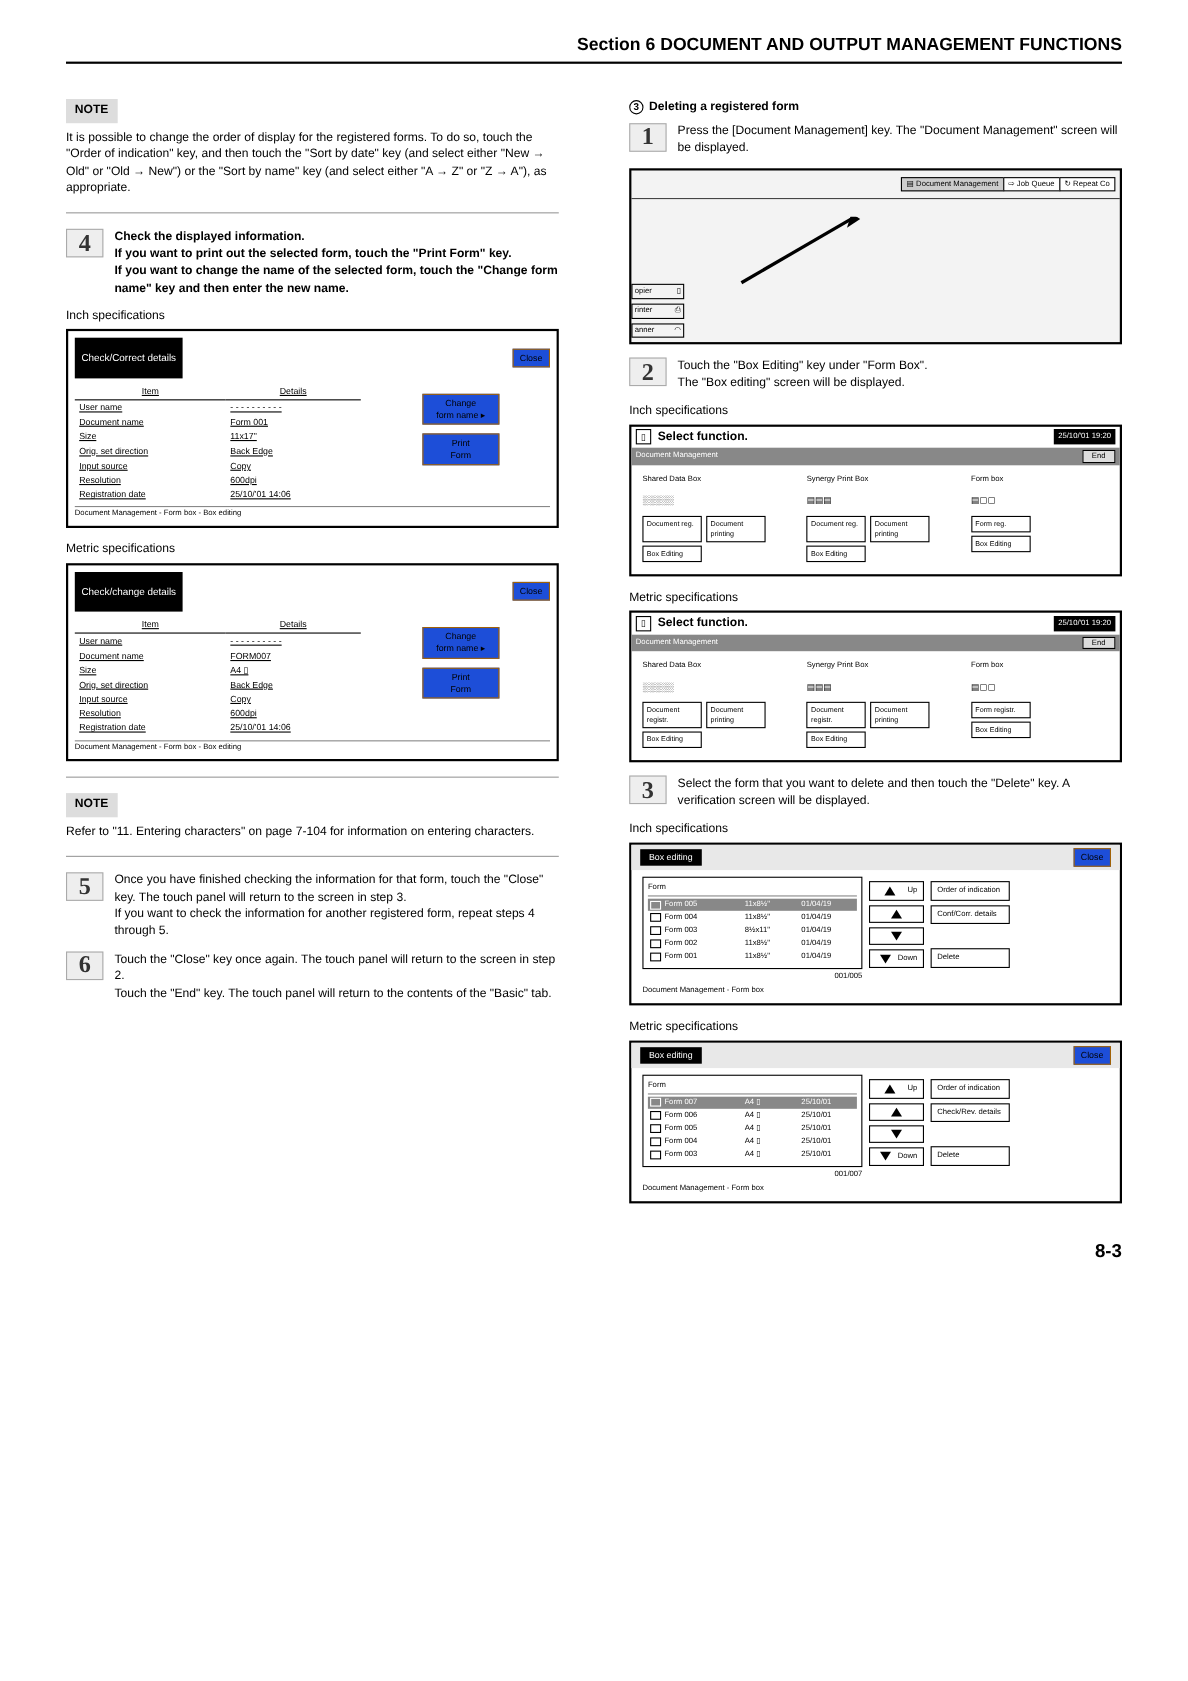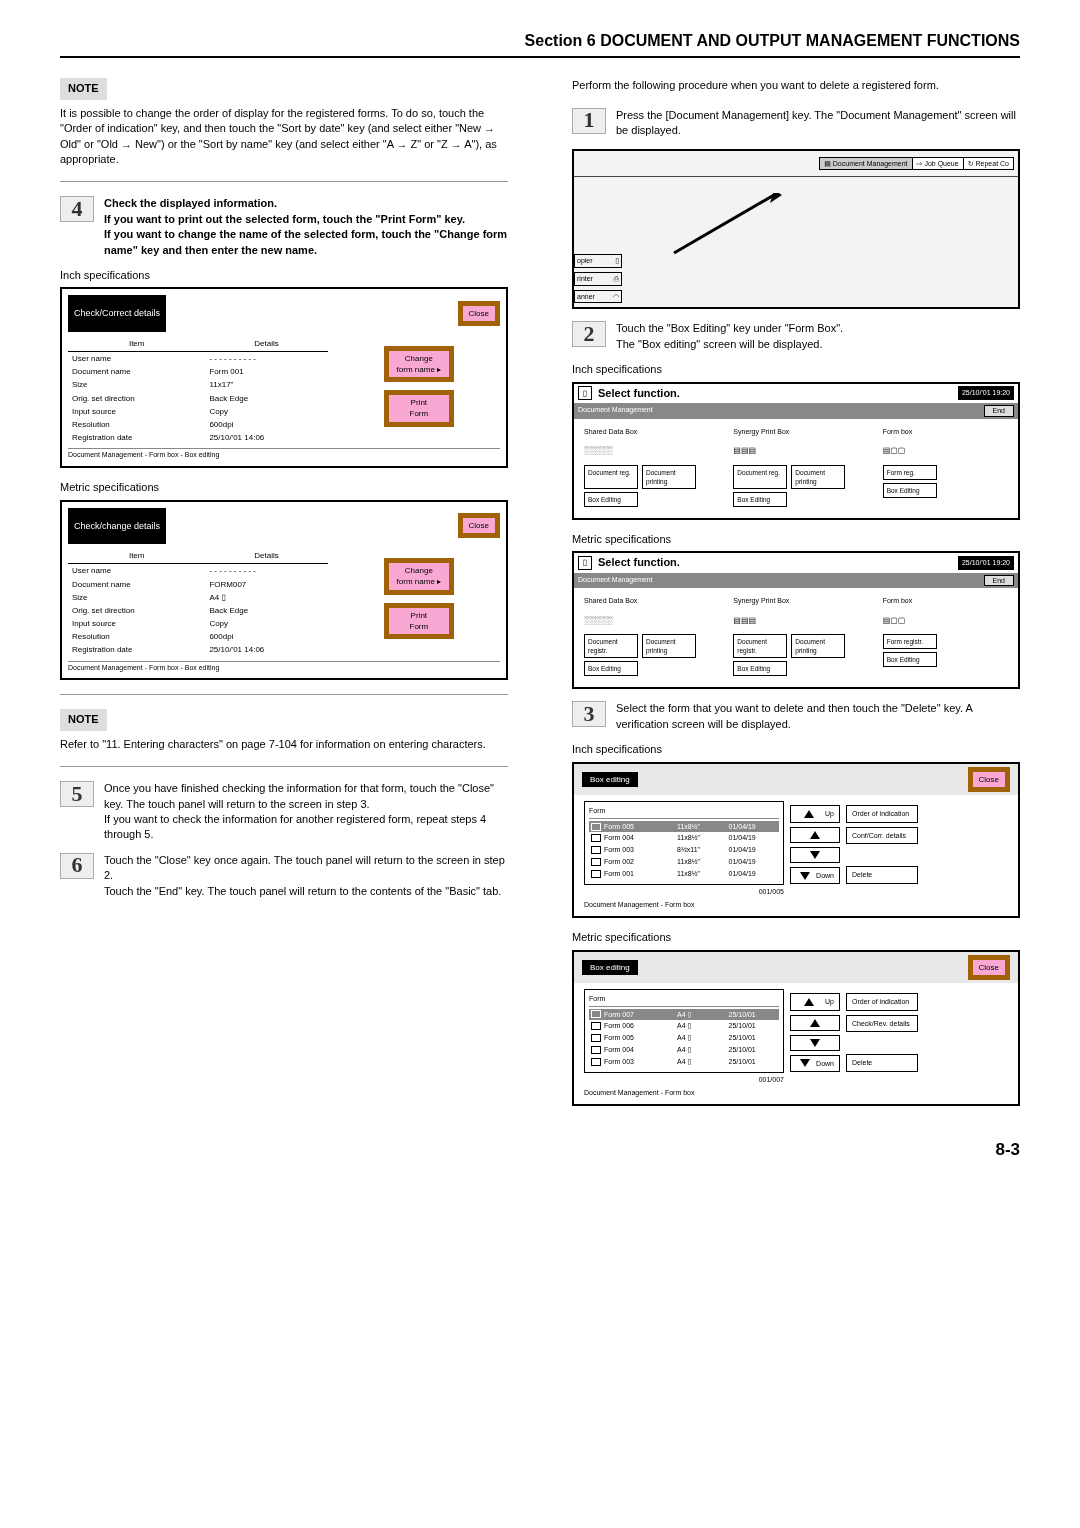--- a/index.html
+++ b/index.html
@@ -1,33 +1,33 @@
 <!DOCTYPE html>
 <html><head>
 <meta charset="utf-8">
 <style>
   * { box-sizing: border-box; margin: 0; padding: 0; }
   body { font-family: Arial, Helvetica, sans-serif; font-size: 11px; color: #000; background: #fff; width: 1080px; margin: 0 auto; padding: 30px 60px 40px; line-height: 1.4; }
-  .section-head { text-align: right; font-weight: bold; font-size: 16px; border-bottom: 2px solid #000; padding-bottom: 4px; margin-bottom: 20px; }
+  .section-head { text-align: right; font-weight: bold; font-size: 16px; border-bottom: 2px solid #000; padding-bottom: 4px; margin-bottom: 32px; }
   .columns { display: flex; gap: 64px; }
   .col { flex: 1; }
   .note-box { background: #ddd; padding: 3px 8px; font-weight: bold; display: inline-block; margin-bottom: 6px; font-size: 11px; }
   .note-text, .body-text { font-size: 11px; margin-bottom: 14px; }
   .hr { border: none; border-top: 1.5px solid #999; margin: 14px 0; }
   .step { display: flex; gap: 10px; margin-bottom: 10px; align-items: flex-start; }
   .step-num-box { width: 34px; height: 26px; border: 1px solid #aaa; background: #eee; display: flex; align-items: center; justify-content: center; font-family: Georgia, 'Times New Roman', serif; font-weight: bold; font-size: 22px; color: #333; flex-shrink: 0; }
   .step-text { flex: 1; font-size: 11px; }
   .caption { font-size: 11px; margin: 8px 0 4px; }
   .panel { border: 2px solid #000; padding: 6px; margin-bottom: 12px; font-size: 8px; position: relative; }
   .panel-title { display: flex; justify-content: space-between; align-items: center; margin-bottom: 4px; }
   .panel-title .title-dark { background: #000; color: #fff; padding: 12px 6px; font-size: 9px; }
-  .btn { border: 5px solid #a16207; padding: 2px 6px; font-size: 8px; display: inline-block; background: #f9a8d4; }
+  .btn { border: 1px solid #a16207; padding: 2px 6px; font-size: 8px; display: inline-block; background: #1d4ed8; }
   .table-wrap { display: flex; gap: 10px; margin-top: 4px; }
   .table { flex: 1.6; }
-  .table table { width: 100%; border-collapse: collapse; font-size: 8px; }
+  .table table { width: 100%; border-collapse: collapse; font-size: 8px; text-decoration: underline; }
   .table th { border-bottom: 1px solid #000; text-align: center; padding: 2px; font-weight: normal; }
   .table td { padding: 1px 4px; }
   .side-btns { flex: 1; display: flex; flex-direction: column; gap: 8px; align-items: center; padding-top: 10px; }
   .side-btns .btn { width: 70px; text-align: center; }
   .breadcrumb { font-size: 7px; margin-top: 4px; border-top: 1px solid #888; padding-top: 1px; }
   .sub-head { font-weight: bold; font-size: 11px; margin-bottom: 6px; }
   .sub-head .circ { display: inline-flex; width: 13px; height: 13px; border: 1px solid #000; border-radius: 50%; align-items: center; justify-content: center; font-size: 9px; margin-right: 2px; }
   .screen { border: 2px solid #000; background: #f3f3f3; padding: 0; margin-bottom: 12px; font-size: 8px; }
   .screen-top { display: flex; justify-content: flex-end; gap: 0; border-bottom: 1px solid #444; padding: 6px 4px; }
   .tab { border: 1px solid #000; padding: 1px 4px; font-size: 7px; background: #fff; margin-left: -1px; display:flex; align-items:center; gap:2px; }
@@ -207,21 +207,24 @@
     </div>
 
     <div class="step">
       <div class="step-num-box">6</div>
       <div class="step-text" style="white-space:pre-line;">Touch the "Close" key once again. The touch panel will return to the screen in step 2.
 Touch the "End" key. The touch panel will return to the contents of the "Basic" tab.</div>
     </div>
   </div>
 
   <div class="col">
-    <div class="body-text">Perform the following procedure when you want to delete a registered form.</div>
+    <div class="sub-head">
+      <span class="circ">3</span>
+      <span>Deleting a registered form</span>
+    </div>
 
     <div class="step">
       <div class="step-num-box">1</div>
       <div class="step-text">Press the [Document Management] key. The "Document Management" screen will be displayed.</div>
     </div>
 
     <div class="screen">
       <div class="screen-top">
         <span class="tab dark">
             <span>▤</span>

